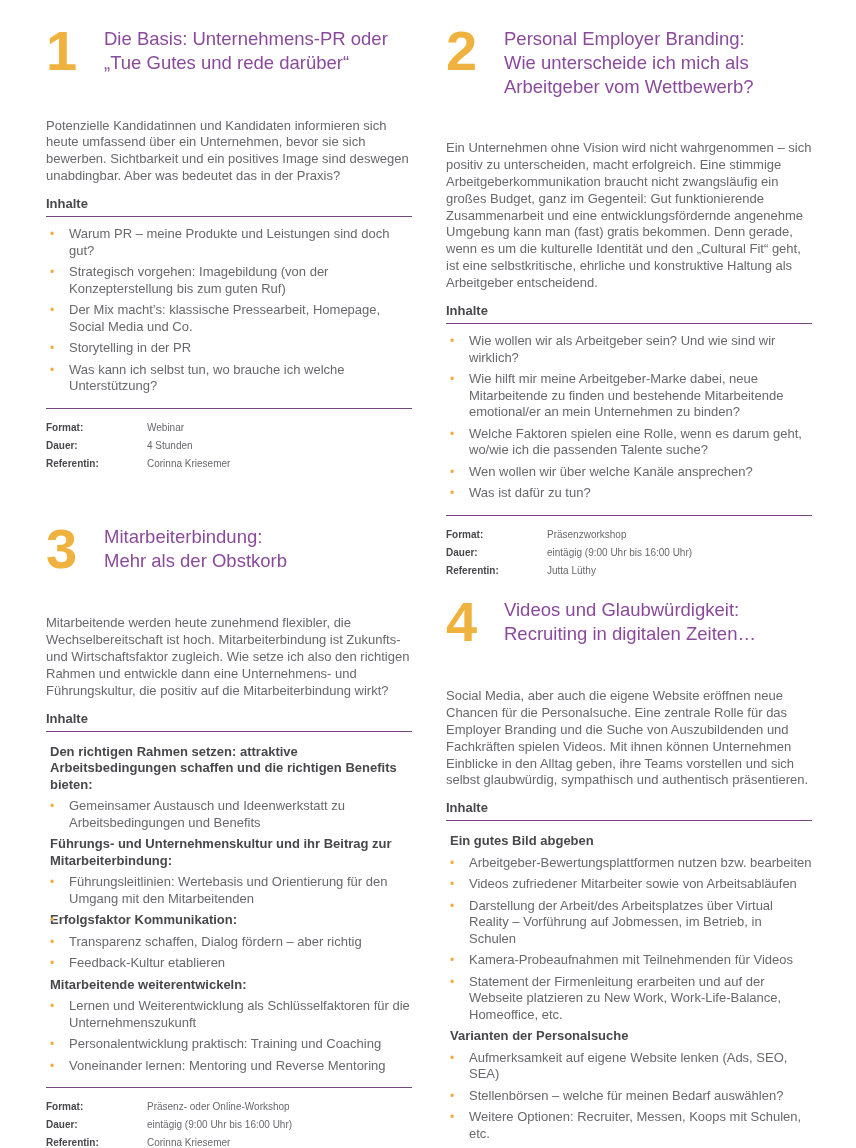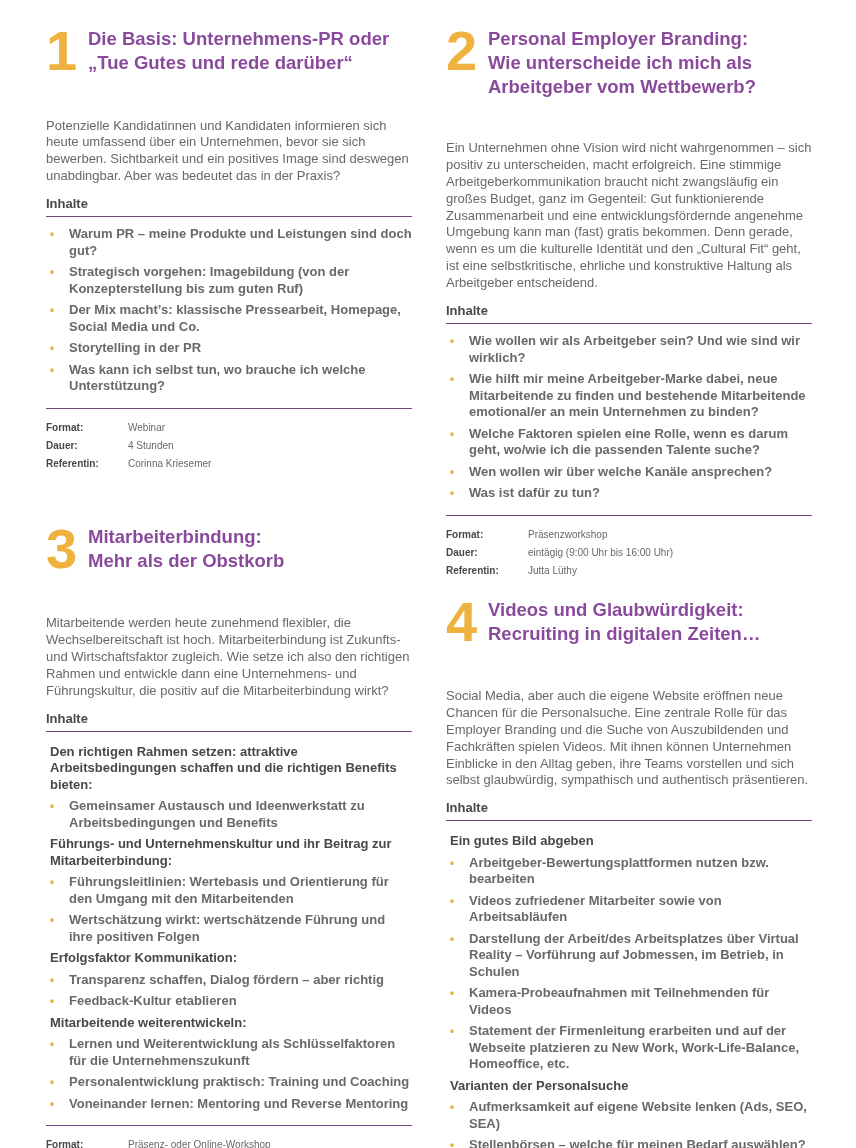--- a/index.html
+++ b/index.html
@@ -23,56 +23,57 @@
   .sec-4 { margin-top:16px; }
 
   .sec-head { display:flex; align-items:flex-start; margin-bottom:10px; }
   .sec-num {
     flex:0 0 42px; width:42px;
     font-size:56px; font-weight:800; line-height:0.92;
     color:var(--orange, #F0B23E);
     letter-spacing:-2px;
   }
   .sec-title {
-    font-size:18.5px; font-weight:700; line-height:24px;
+    font-size:18.5px; font-weight:400; line-height:24px;
     color:var(--purple, #8A4A9B);
     padding-top:2px;
+    margin-left:16px;
   }
   .sec-title span { display:block; }
 
   .intro {
     font-size:13px; line-height:1.3;
     color:var(--gray, #68686D);
     margin-bottom:11px;
     margin-top:41px;
   }
 
   .inhalte {
     font-size:13px; font-weight:700;
     color:var(--dark, #48484C);
     margin-bottom:5px;
   }
   .rule {
     height:0;
     border-top:1.5px solid var(--rule, #74457F);
   }
   .content { padding:9px 0 8px 0; }
-  .item { font-size:13px; line-height:1.27; color:var(--gray, #68686D);font-weight:bold; }
+  .item { font-size:13px; line-height:1.27; color:var(--gray, #68686D); }
   .bullet { position:relative; padding-left:23px; margin-bottom:5px; }
   .dot { position:absolute; left:4px; top:0; color:var(--bullet, #EFAF3F); }
   .dot::before { content:"•"; font-size:12px; }
   .subhead {
     font-weight:700; color:var(--dark, #48484C);
     margin:3px 0 5px 4px;
   }
 
   .meta { padding-top:10px; }
   .meta-row { display:flex; font-size:10px; line-height:18px; }
   .meta-label { flex:0 0 82px; width:82px; font-weight:700; color:var(--dark, #48484C); }
-  .meta-value { color:var(--gray, #68686D); }
+  .meta-value { color:var(--gray, #68686D);margin-left:19px; }
 </style>
 </head>
 <body>
 
 <div class="page">
 
   <div class="col">
 
     <div class="section sec-1">
       <div class="sec-head">
@@ -118,21 +119,21 @@
         </div>
       </div>
       <p class="intro">Mitarbeitende werden heute zunehmend flexibler, die Wechselbereitschaft ist hoch. Mitarbeiterbindung ist Zukunfts- und Wirtschaftsfaktor zugleich. Wie setze ich also den richtigen Rahmen und entwickle dann eine Unternehmens- und Führungskultur, die positiv auf die Mitarbeiterbindung wirkt?</p>
       <div class="inhalte">Inhalte</div>
       <div class="rule"></div>
       <div class="content">
         <div class="item subhead">Den richtigen Rahmen setzen: attraktive Arbeitsbedingungen schaffen und die richtigen Benefits bieten:</div>
         <div class="item bullet"><span class="dot"></span><span>Gemeinsamer Austausch und Ideenwerkstatt zu Arbeitsbedingungen und Benefits</span></div>
         <div class="item subhead">Führungs- und Unternehmenskultur und ihr Beitrag zur Mitarbeiterbindung:</div>
         <div class="item bullet"><span class="dot"></span><span>Führungsleitlinien: Wertebasis und Orientierung für den Umgang mit den Mitarbeitenden</span></div>
-        <div class="item bullet"><span class="dot"></span><span>Wertschätzung wirkt: wertschätzende Führung und ihre positiven Folgen</span></div>
+        <div class="item bullet"><span class="dot"></span></div>
         <div class="item subhead">Erfolgsfaktor Kommunikation:</div>
         <div class="item bullet"><span class="dot"></span><span>Transparenz schaffen, Dialog fördern – aber richtig</span></div>
         <div class="item bullet"><span class="dot"></span><span>Feedback-Kultur etablieren</span></div>
         <div class="item subhead">Mitarbeitende weiterentwickeln:</div>
         <div class="item bullet"><span class="dot"></span><span>Lernen und Weiterentwicklung als Schlüsselfaktoren für die Unternehmenszukunft</span></div>
         <div class="item bullet"><span class="dot"></span><span>Personalentwicklung praktisch: Training und Coaching</span></div>
         <div class="item bullet"><span class="dot"></span><span>Voneinander lernen: Mentoring und Reverse Mentoring</span></div>
       </div>
       <div class="rule"></div>
       <div class="meta">

